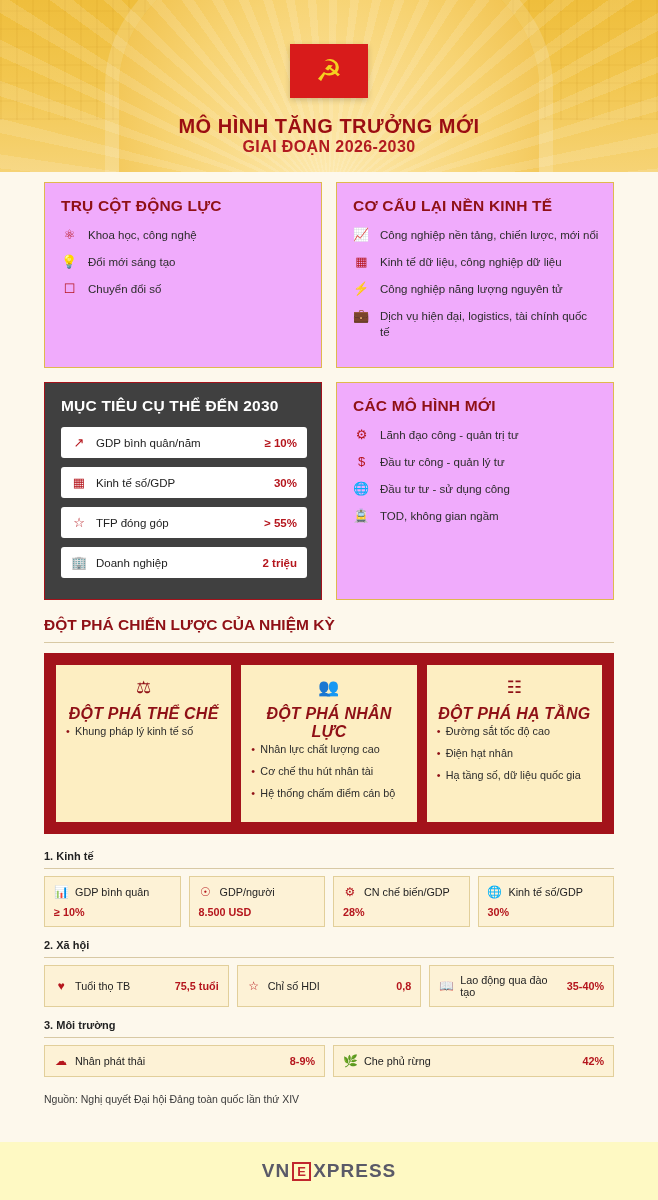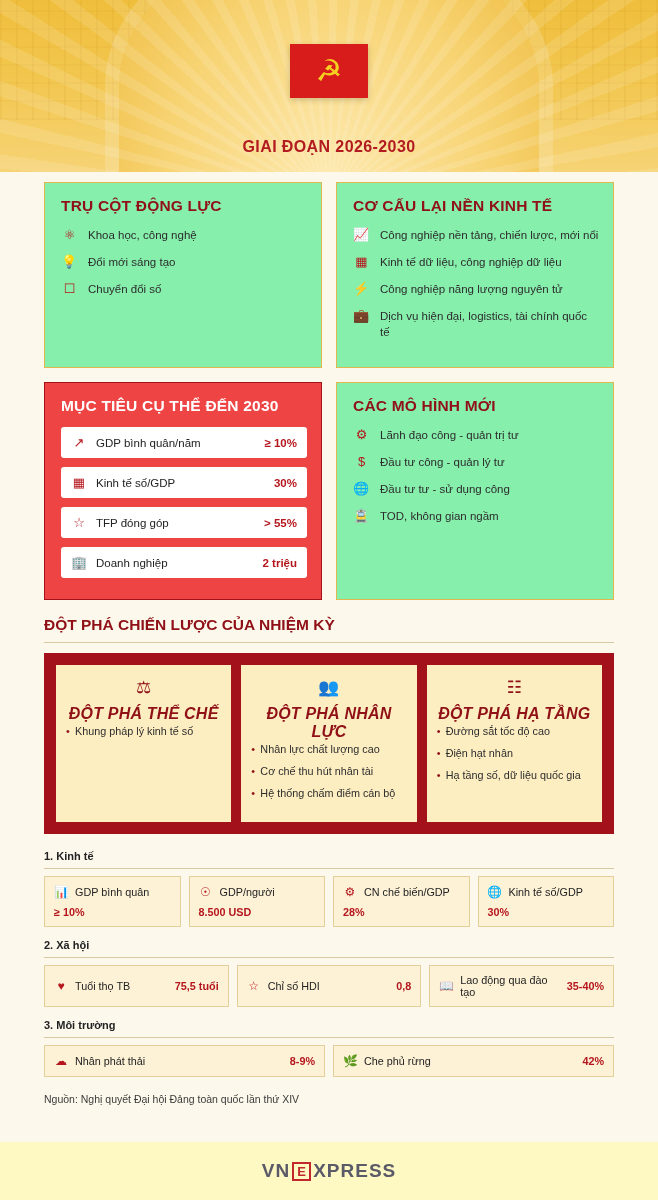--- a/index.html
+++ b/index.html
@@ -74,22 +74,22 @@
     display: grid;
     grid-template-columns: 1fr 1fr;
     gap: 14px 14px;
   }
   .card {
     border: 1px solid #e0b84f;
     background: #fdeec2;
     padding: 14px 14px 12px 16px;
     min-height: 186px;
   }
-  .card.cream { background: #86efac; }
-  .card.red { background: #ef4444; border-color: #a3121a; color:#fff; }
+  .card.cream { background: #f0abfc; }
+  .card.red { background: #404040; border-color: #a3121a; color:#fff; }
   .card h3 {
     font-size: 15.5px; font-weight: bold; color: #8f1016; margin-bottom: 12px; letter-spacing:.2px;
   }
   .card.red h3 { color: #fff; }
   .row {
     display: flex; align-items: flex-start; gap: 10px; margin: 11px 0;
   }
   .row .ic {
     width: 17px; min-width:17px; text-align:center; color:#b5161d; font-size: 13px; line-height:16px;
   }
@@ -170,20 +170,21 @@
 <div class="page">
 
   <div class="hero">
     <div class="texture"></div>
     <div class="arch"></div>
     <div class="rays"></div>
     <div class="flag">
       <span class="emblem">☭</span>
     </div>
     <div class="hero-titles">
+      <div class="hero-title">MÔ HÌNH TĂNG TRƯỞNG MỚI</div>
       <div class="hero-sub">GIAI ĐOẠN 2026-2030</div>
     </div>
   </div>
 
   <div class="cards">
 
     <div class="card cream">
       <h3>TRỤ CỘT ĐỘNG LỰC</h3>
       <div class="row">
         <span class="ic">⚛</span>

